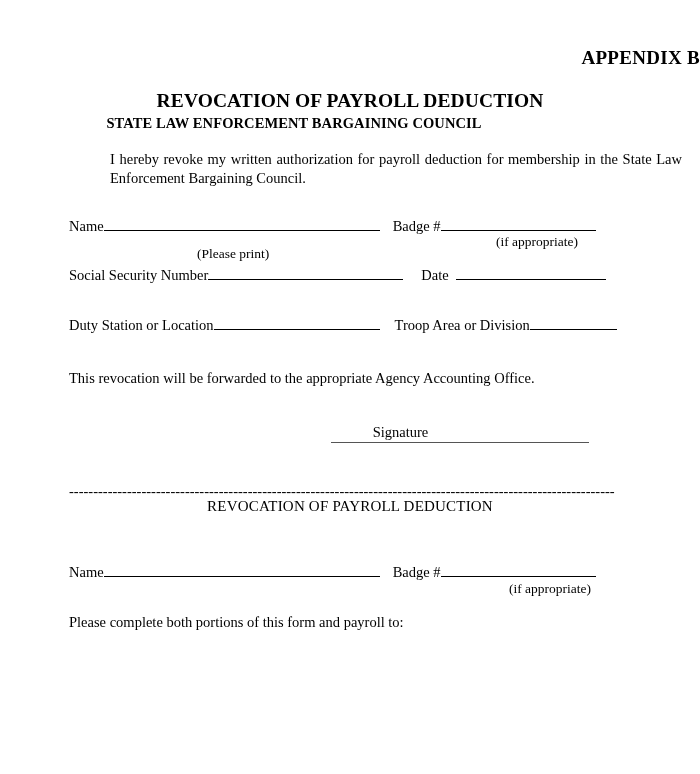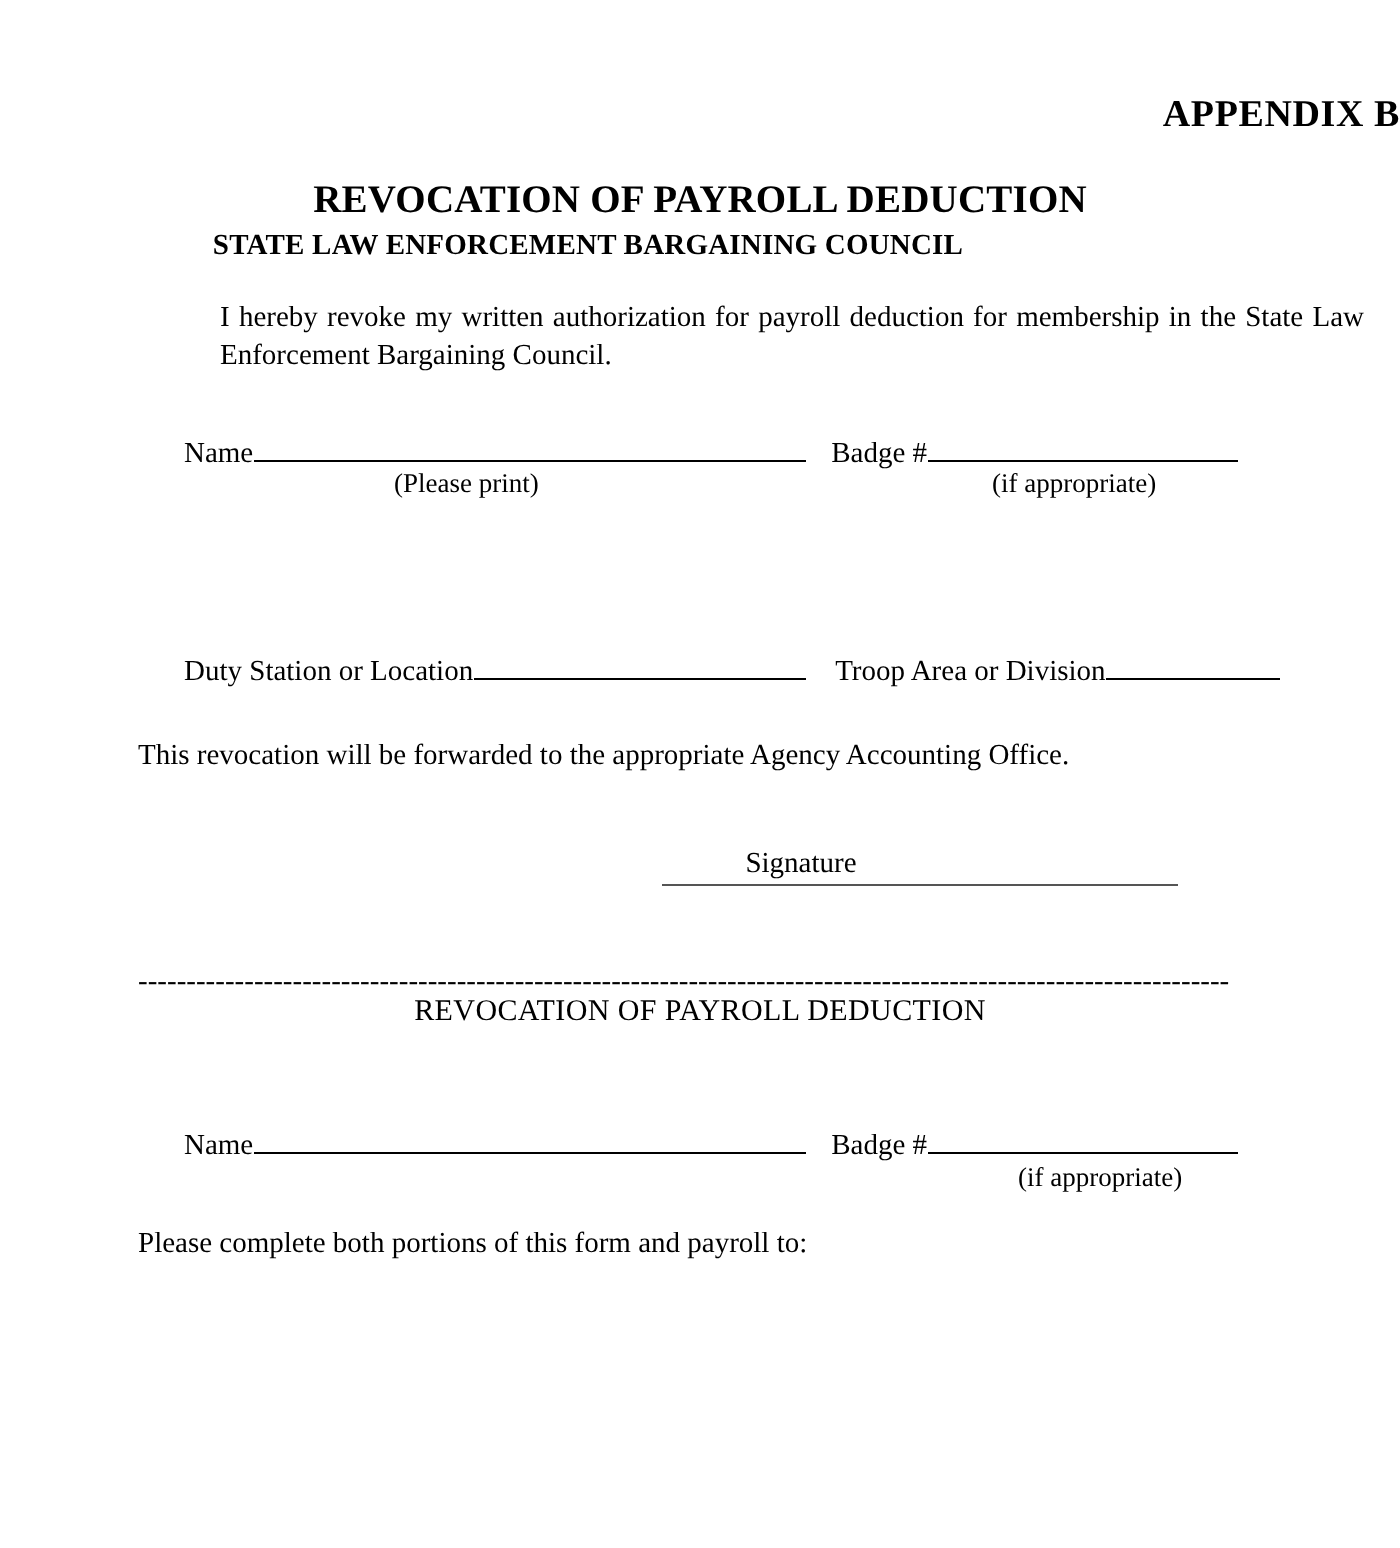--- a/index.html
+++ b/index.html
@@ -69,49 +69,48 @@
   }
 
   
   .field-row {
     position: absolute;
     left: 69px;
     width: 572px;
     font-size: 14.5px;
     height: 20px;
     white-space: nowrap;
-    margin-left: 23px;
   }
   .field-label {
     display: inline-block;
     vertical-align: baseline;
   }
   .rule {
     display: inline-block;
     vertical-align: baseline;
     border-bottom: 1px solid #000000;
     height: 13px;
   }
   .gapspace {
     display: inline-block;
     width: 5px;
   }
 
   .row-name       { top: 217px; }
   .row-ssn        { top: 266px; }
-  .row-duty       { top: 326px; }
+  .row-duty       { top: 316px; }
   .row-name2      { top: 563px; }
 
   
   .hint {
     position: absolute;
     font-size: 13.5px;
     white-space: nowrap;
   }
-  .hint-please-print { left: 197px; top: 234px; }
+  .hint-please-print { left: 197px; top: 246px; }
   .hint-if-app-1     { left: 496px; top: 234px; }
   .hint-if-app-2     { left: 509px; top: 581px; }
 
   
   .statement {
     position: absolute;
     left: 69px;
     font-size: 14.5px;
     white-space: nowrap;
   }
@@ -180,20 +179,23 @@
   <div class="doc-subtitle">STATE LAW ENFORCEMENT BARGAINING COUNCIL</div>
 
   <div class="intro-paragraph">I hereby revoke my written authorization for payroll deduction for membership in the State Law Enforcement Bargaining Council.</div>
 
   <div class="field-row row-name">
     <span class="field-label">Name</span><span class="rule" style="width:276px"></span><span class="gapspace"></span><span class="field-label" style="margin-left:8px">Badge #</span><span class="rule" style="width:155px"></span>
   </div>
   <div class="hint hint-please-print">(Please print)</div>
   <div class="hint hint-if-app-1">(if appropriate)</div>
 
+  <div class="field-row row-ssn">
+    <span class="field-label">Social Security Number</span><span class="rule" style="width:195px"></span><span class="gapspace"></span><span class="field-label" style="margin-left:13px">Date</span><span class="rule" style="width:150px; margin-left:7px"></span>
+  </div>
 
   <div class="field-row row-duty">
     <span class="field-label">Duty Station or Location</span><span class="rule" style="width:166px"></span><span class="gapspace"></span><span class="field-label" style="margin-left:10px">Troop Area or Division</span><span class="rule" style="width:87px"></span>
   </div>
 
   <div class="statement stmt-forward">This revocation will be forwarded to the appropriate Agency Accounting Office.</div>
 
   <div class="signature-line"></div>
   <div class="signature-caption">Signature</div>
 

